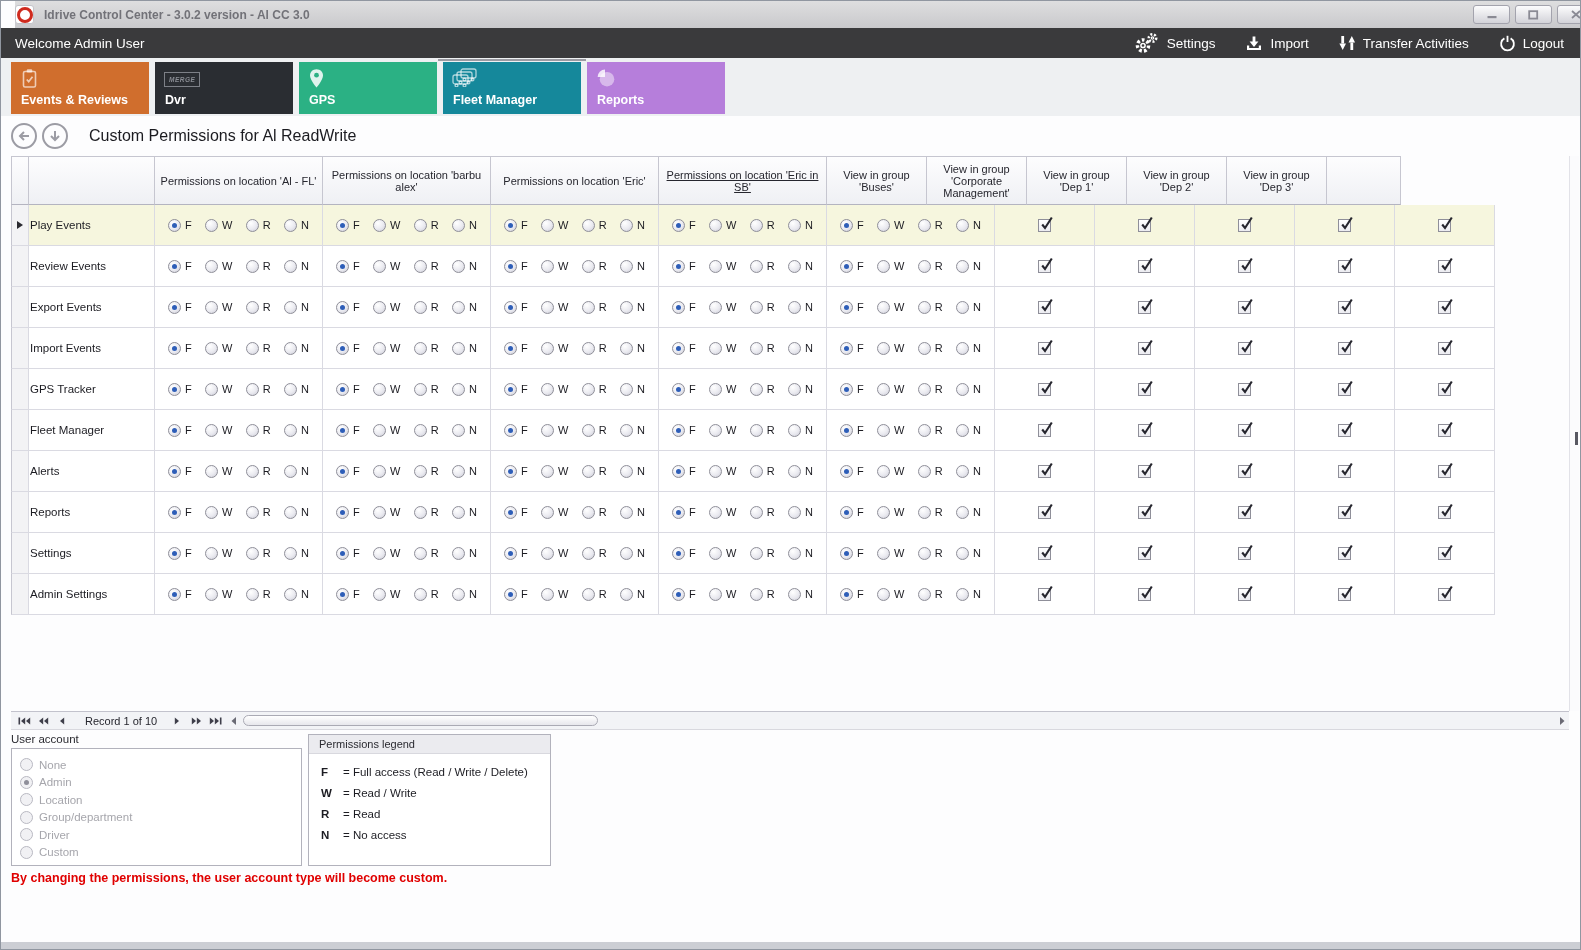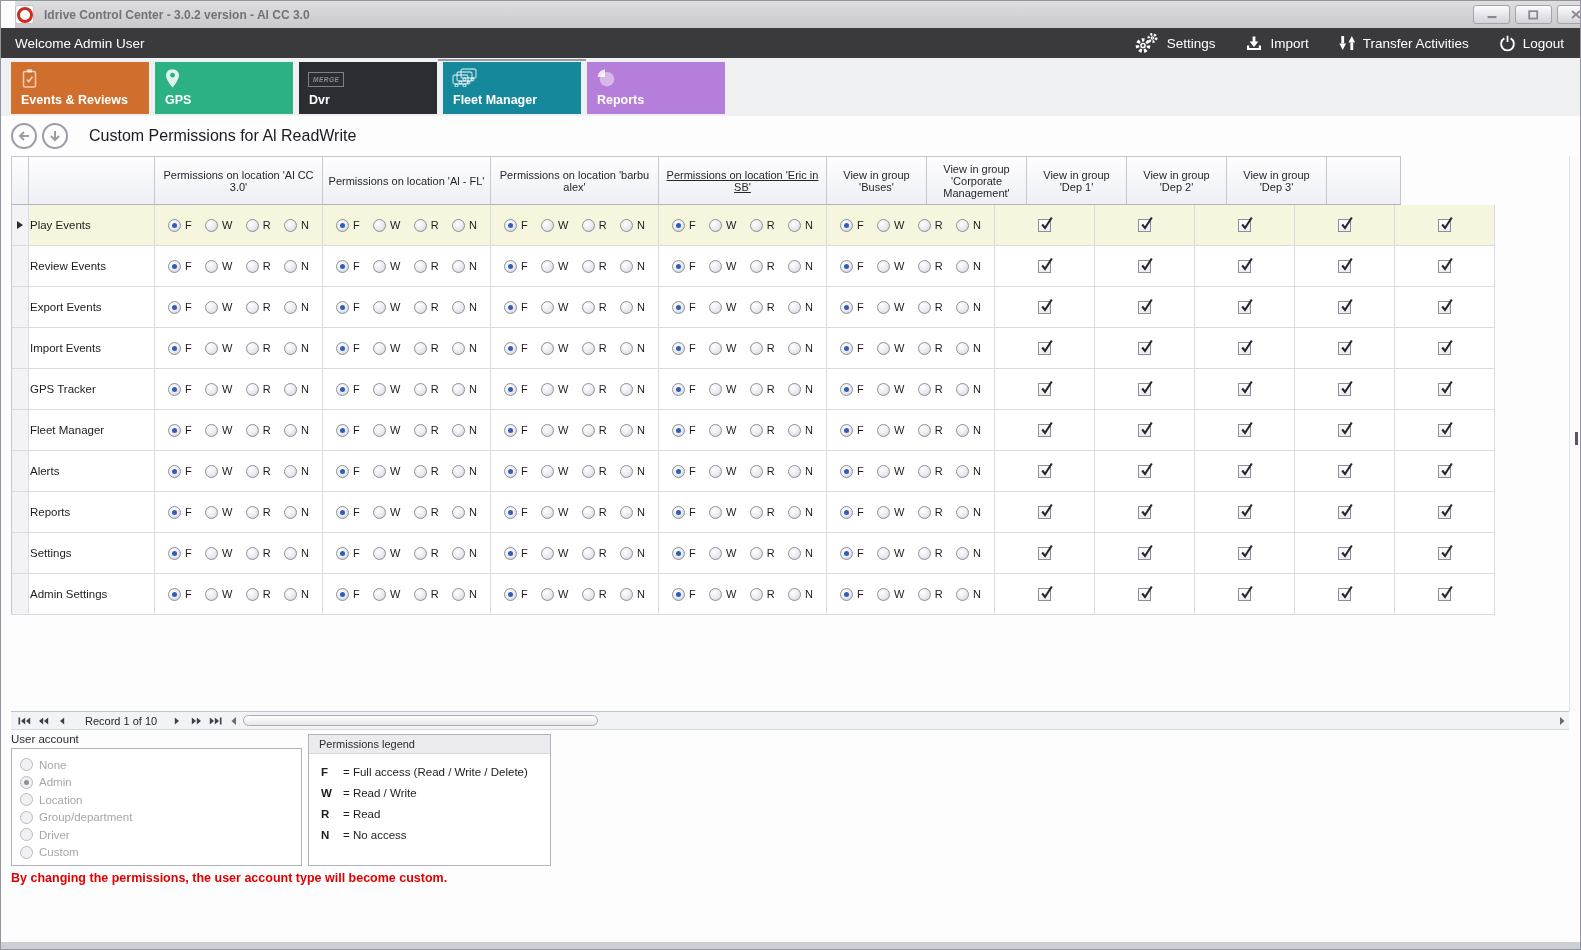--- a/index.html
+++ b/index.html
@@ -194,30 +194,30 @@
       <div class="tab" style="background: rgb(208, 110, 45);">
         <span class="ticon" style="color: rgb(208, 110, 45);"><svg width="19" height="21" viewBox="0 0 19 21">
             <g fill="none" stroke="rgba(255,255,255,0.65)" stroke-width="1.6">
               <rect x="3.5" y="3.5" width="12" height="15.5" rx="1.5"></rect>
               <rect x="6.8" y="1.2" width="5.4" height="3.4" rx="1" fill="rgba(255,255,255,0.65)" stroke="none"></rect>
               <polyline points="6.8,11.5 8.7,13.7 12.5,8.8" stroke-width="1.8"></polyline>
             </g>
           </svg></span>
         <div class="tab-label">Events &amp; Reviews</div>
       </div>
+      <div class="tab" style="background: rgb(42, 45, 50);">
+        <span class="ticon" style="color: rgb(42, 45, 50);"><span class="dvr-box">MERGE</span></span>
+        <div class="tab-label">Dvr</div>
+      </div>
       <div class="tab" style="background: rgb(43, 177, 132);">
         <span class="ticon" style="color: rgb(43, 177, 132);"><svg width="17" height="21" viewBox="0 0 17 21">
             <path d="M8.5 1.2 C4.7 1.2 2 4 2 7.4 C2 11.8 8.5 19.5 8.5 19.5 C8.5 19.5 15 11.8 15 7.4 C15 4 12.3 1.2 8.5 1.2 Z" fill="rgba(255,255,255,0.85)"></path>
             <circle cx="8.5" cy="7.2" r="2.4" fill="currentColor"></circle>
           </svg></span>
         <div class="tab-label">GPS</div>
-      </div>
-      <div class="tab" style="background: rgb(42, 45, 50);">
-        <span class="ticon" style="color: rgb(42, 45, 50);"><span class="dvr-box">MERGE</span></span>
-        <div class="tab-label">Dvr</div>
       </div>
       <div class="tab selected" style="background: rgb(21, 136, 155);">
         <span class="ticon" style="color: rgb(21, 136, 155);"><svg width="28" height="19" viewBox="0 0 28 19">
             <g fill="none" stroke="rgba(255,255,255,0.65)" stroke-width="1.3">
               <g>
                 <rect x="9" y="1" width="15" height="9" rx="2"></rect>
                 <circle cx="12.5" cy="11.5" r="1.4"></circle>
                 <circle cx="20.5" cy="11.5" r="1.4"></circle>
               </g>
               <g>
@@ -253,23 +253,23 @@
       <svg width="12" height="14">
           <path d="M6 2 V11 M2 7 L6 11 L10 7" stroke="#9c9ca4" stroke-width="2" fill="none"></path>
         </svg>
     </span>
     <span class="page-title">Custom Permissions for Al ReadWrite</span>
   </div>
 
   <div class="grid-header">
       <div class="ghcell first" style="width: 18px;"></div>
       <div class="ghcell" style="width: 126px;"></div>
-      <div class="ghcell" style="width: 168px;">Permissions on location 'Al CC 3.0'</div>
       <div class="ghcell" style="width: 168px;">Permissions on location 'Al - FL'</div>
       <div class="ghcell" style="width: 168px;">Permissions on location 'barbu alex'</div>
+      <div class="ghcell" style="width: 168px;">Permissions on location 'Eric'</div>
       <div class="ghcell" style="width: 168px; text-decoration: underline;">Permissions on location 'Eric in SB'</div>
       <div class="ghcell" style="width: 100px;">View in group 'Buses'</div>
       <div class="ghcell" style="width: 100px;">View in group 'Corporate Management'</div>
       <div class="ghcell" style="width: 100px;">View in group 'Dep 1'</div>
       <div class="ghcell" style="width: 100px;">View in group 'Dep 2'</div>
       <div class="ghcell" style="width: 100px;">View in group 'Dep 3'</div>
       <div class="ghcell" style="width: 74px;"></div>
     </div>
   <div class="grid-body">
       <div class="grow sel">

